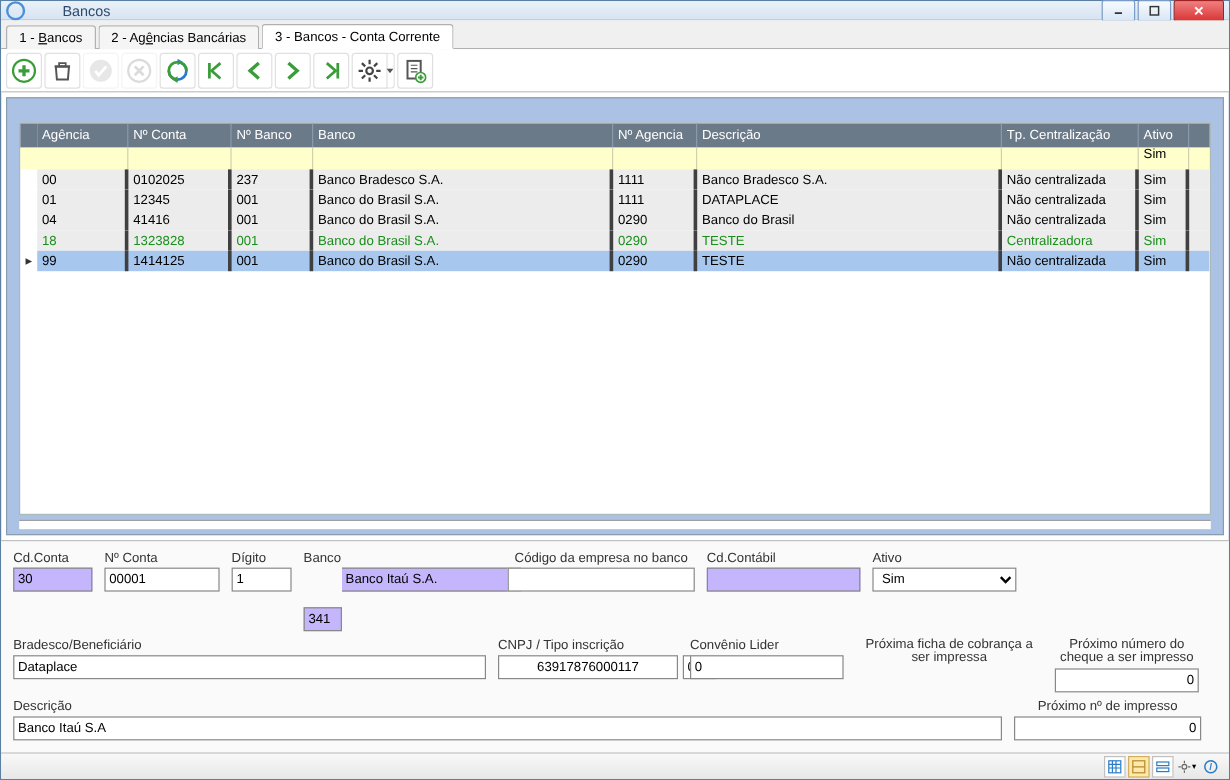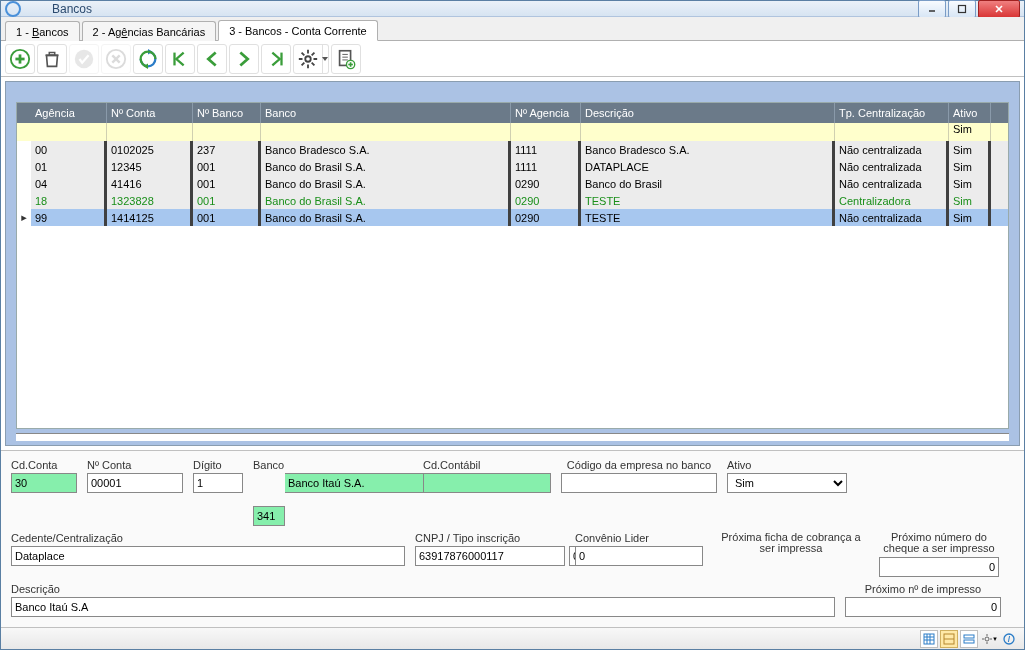--- a/index.html
+++ b/index.html
@@ -53,21 +53,21 @@
 .c-ativo  { width: 42px; }
 .grid-scroll-hint { height: 8px; background: #fff; border-top: 1px solid #888; margin: 2px 10px 4px 10px; }
 
 
 .detail { background: #fafafa; padding: 8px 10px 4px; border-top: 1px solid #c0c0c0; }
 .form-row { display: flex; gap: 10px; margin-bottom: 6px; }
 .field { display: flex; flex-direction: column; }
 .field label { color: #333; margin-bottom: 2px; font-size: 11px; text-align: left; }
 .field.center label { text-align: center; }
 .field input, .field select { border: 1px solid #888; height: 20px; padding: 1px 3px; font-size: 11px; background: #fff; }
-.field input.yellow { background: #86efac; }
+.field input.yellow { background: #c4b5fd; }
 .field input.right { text-align: right; }
 
 
 .statusbar { height: 22px; background: linear-gradient(#f8f8f8,#e8e8e8); border-top: 1px solid #c0c0c0; display: flex; align-items: center; justify-content: flex-end; padding: 0 6px; gap: 2px; }
 .status-btn { width: 18px; height: 18px; border: 1px solid #c0c0c0; display: flex; align-items: center; justify-content: center; cursor: pointer; background: #fff; }
 .status-btn.active { background: #ffe9a8; border-color: #d0b060; }
 .status-btn svg { width: 12px; height: 12px; }
 </style>
 </head>
 <body>
@@ -300,43 +300,43 @@
           <label>Dígito</label>
           <input value="1" style="">
         </div>
       <div class="field" style="width:160px;">
           <label>Banco</label>
         <div style="display:flex;gap:0;">
           <input class="yellow" style="width: 32px; margin-top: 33px;" value="341">
           <input class="yellow" style="flex: 1 1 0%; border-left: none;" value="Banco Itaú S.A.">
         </div>
       </div>
+      <div class="field center" style="width:156px;">
+          <label>Código da empresa no banco</label>
+          <input value="" style="">
+        </div>
       <div class="field" style="width:128px;">
           <label>Cd.Contábil</label>
           <input class="yellow" value="" style="">
         </div>
-      <div class="field center" style="width:156px;">
-          <label>Código da empresa no banco</label>
-          <input value="" style="">
-        </div>
       <div class="field" style="width:120px;">
           <label>Ativo</label>
           <select><option>Sim</option></select>
         </div>
     </div>
 
     <div class="form-row">
       <div class="field" style="width:394px;">
-          <label>Cedente/Centralização</label>
+          <label>Bradesco/Beneficiário</label>
           <input value="Dataplace" style="">
         </div>
       <div class="field" style="width:150px;">
           <label>CNPJ / Tipo inscrição</label>
         <div style="display:flex;gap:4px;">
-          <input style="flex: 1 1 0%;" value="63917876000117">
+          <input style="flex: 1 1 0%; text-align: center;" value="63917876000117">
           <input style="width: 28px;" value="04">
         </div>
       </div>
       <div class="field" style="width:128px;">
           <label>Convênio Lider</label>
           <input value="0" style="">
         </div>
       <div class="field center" style="width:156px;">
           <label style="line-height:1.05;">Próxima ficha de cobrança a ser impressa</label>
         </div>

